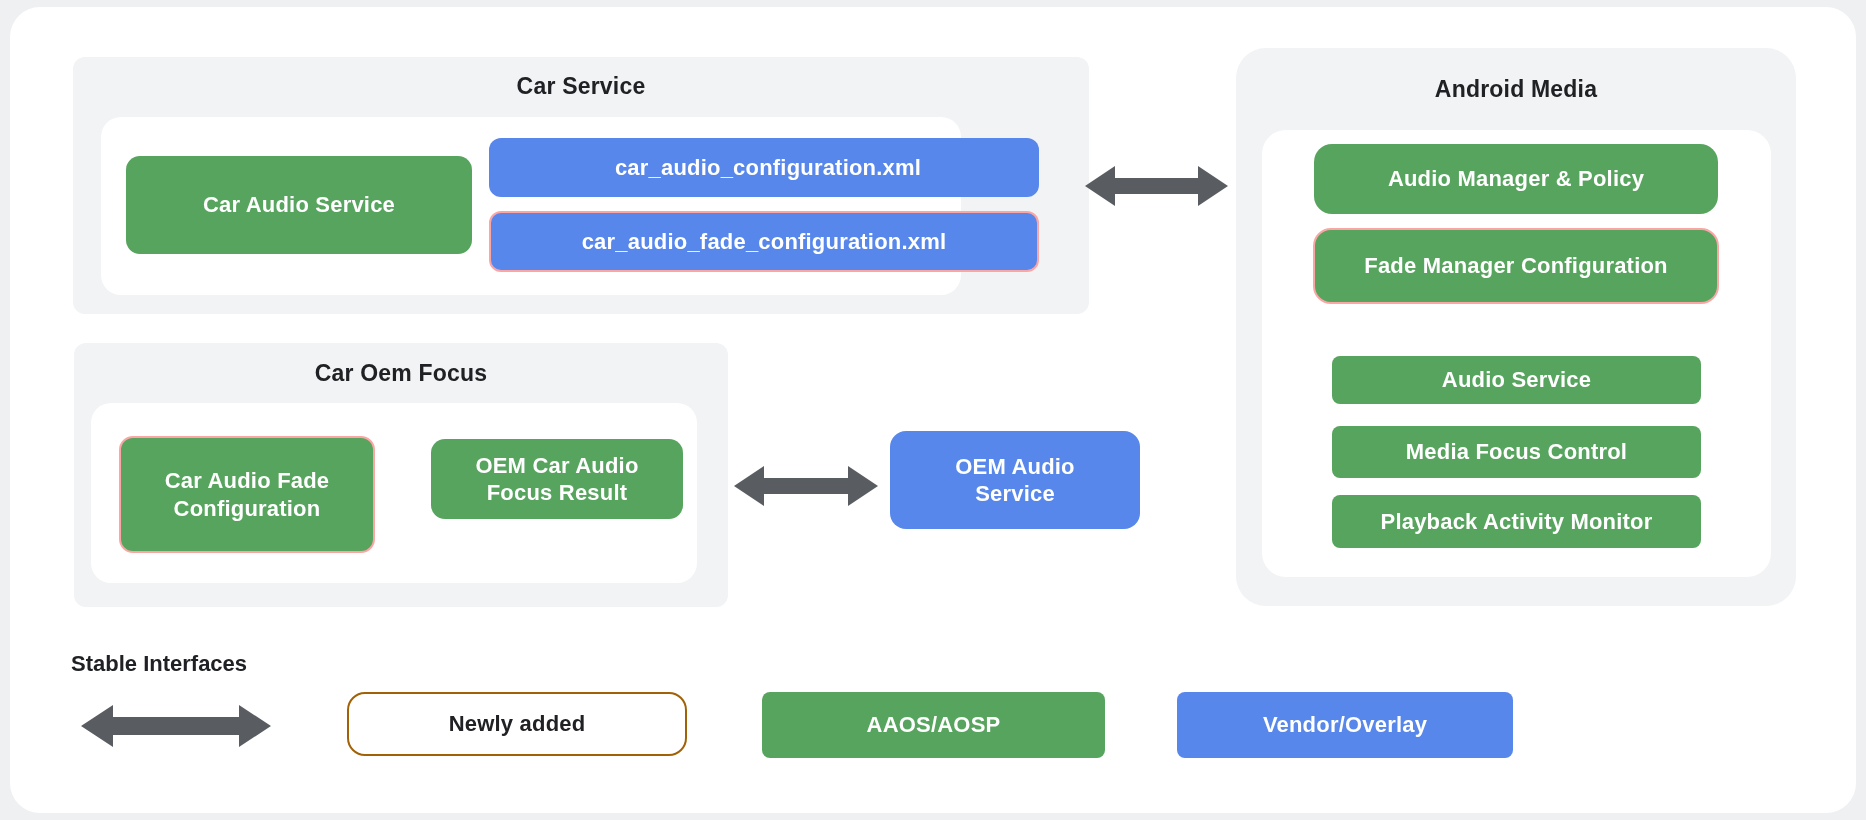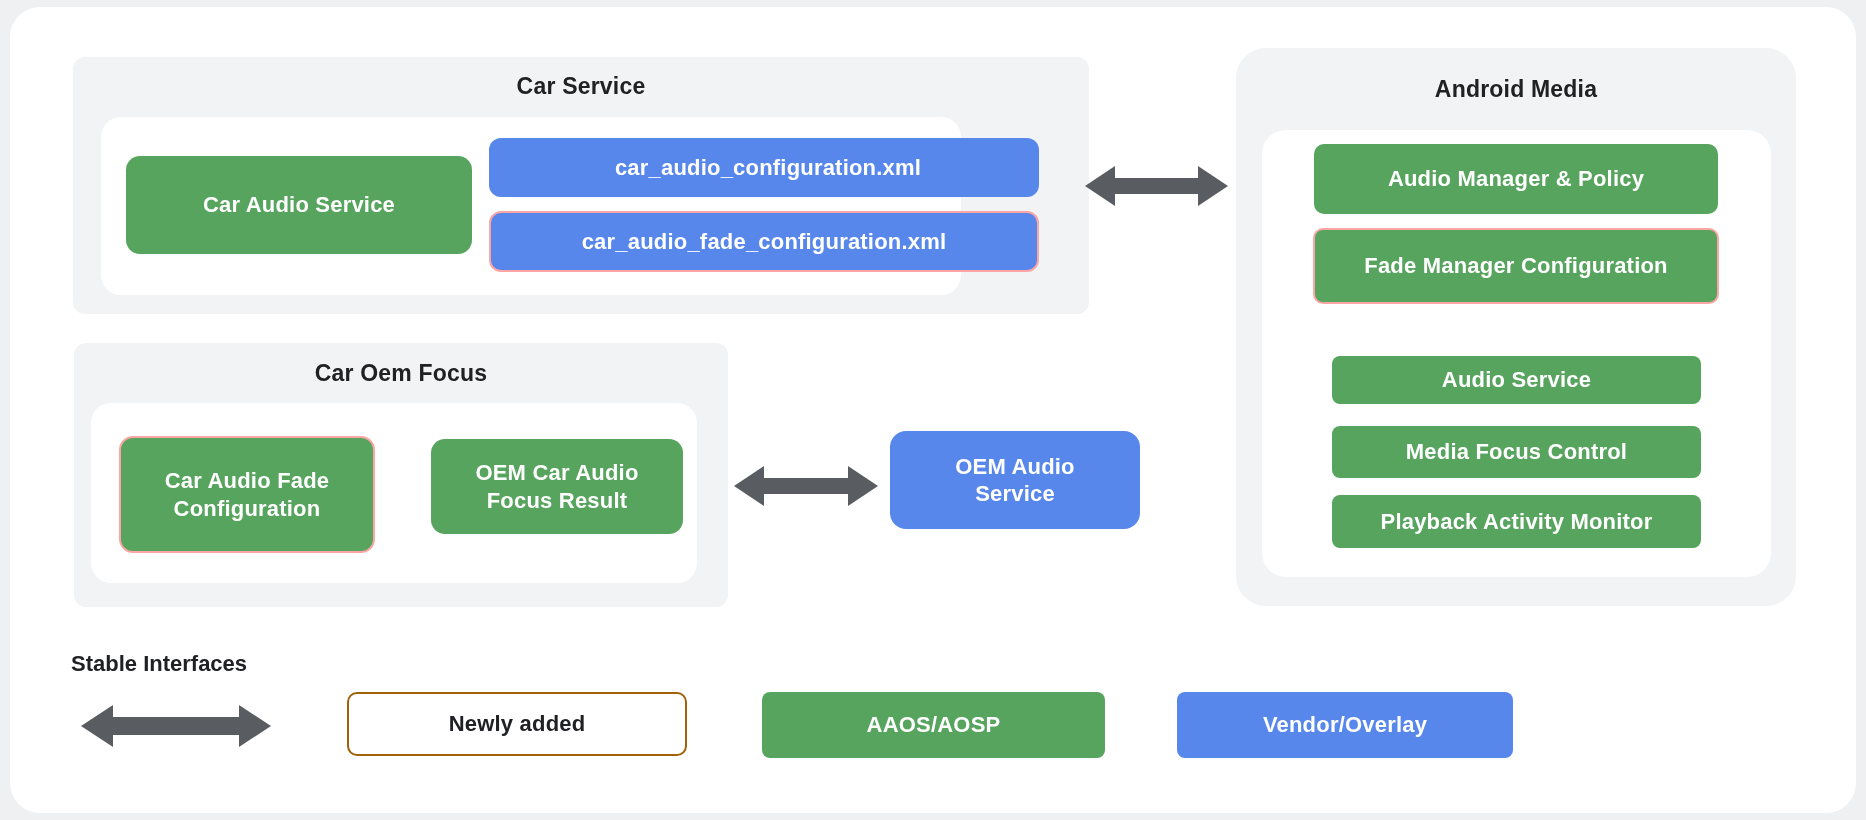--- a/index.html
+++ b/index.html
@@ -50,21 +50,21 @@
     color: #ffffff;
     font-size: 22px;
     line-height: 1.25;
     box-sizing: border-box;
     letter-spacing: 0.2px;
   }
   .green { background: #57a45e; }
   .blue  { background: #5787eb; }
   .red-border { border: 2px solid #fca5a5; }
   .r8  { border-radius: 8px; }
-  .r10 { border-radius: 10px; }
+  .r10 { border-radius: 18px; }
   .r12 { border-radius: 12px; }
   .r14 { border-radius: 14px; }
   .r16 { border-radius: 16px; }
   .arrow { position: absolute; }
   .arrow svg { display: block; }
   .arrow path { fill: #595d62; }
   .legend-label {
     position: absolute;
     font-weight: bold;
     font-size: 22px;
@@ -105,21 +105,21 @@
       <div class="box green r8" style="left:70px; top:226px; width:369px; height:48px;">Audio Service</div>
       <div class="box green r8" style="left:70px; top:296px; width:369px; height:52px;">Media Focus Control</div>
       <div class="box green r8" style="left:70px; top:365px; width:369px; height:53px;">Playback Activity Monitor</div>
     </div>
   </div>
 
   <div class="panel" style="left:74px; top:343px; width:654px; height:264px;">
     <div class="panel-title" style="margin-top:17px;">Car Oem Focus</div>
     <div class="inner" style="left:17px; top:60px; width:606px; height:180px;">
       <div class="box green r14 red-border" style="left:28px; top:33px; width:256px; height:117px; padding:0 24px;">Car Audio Fade Configuration</div>
-      <div class="box green r14" style="left:340px; top:36px; width:252px; height:95px; padding:0 24px;">OEM Car Audio Focus Result</div>
+      <div class="box green r14" style="left:340px; top:36px; width:252px; height:80px; padding:0 24px;">OEM Car Audio Focus Result</div>
     </div>
   </div>
 
   <div class="arrow" style="left:734px; top:464px;">
     <svg width="144" height="44" viewBox="0 0 144 44">
       <path d="M0,22 L30,2 L30,14 L114,14 L114,2 L144,22 L114,42 L114,30 L30,30 L30,42 Z"></path>
     </svg>
   </div>
 
   <div class="box blue r16" style="left:890px; top:431px; width:250px; height:98px; padding:0 62px;">OEM Audio Service</div>

